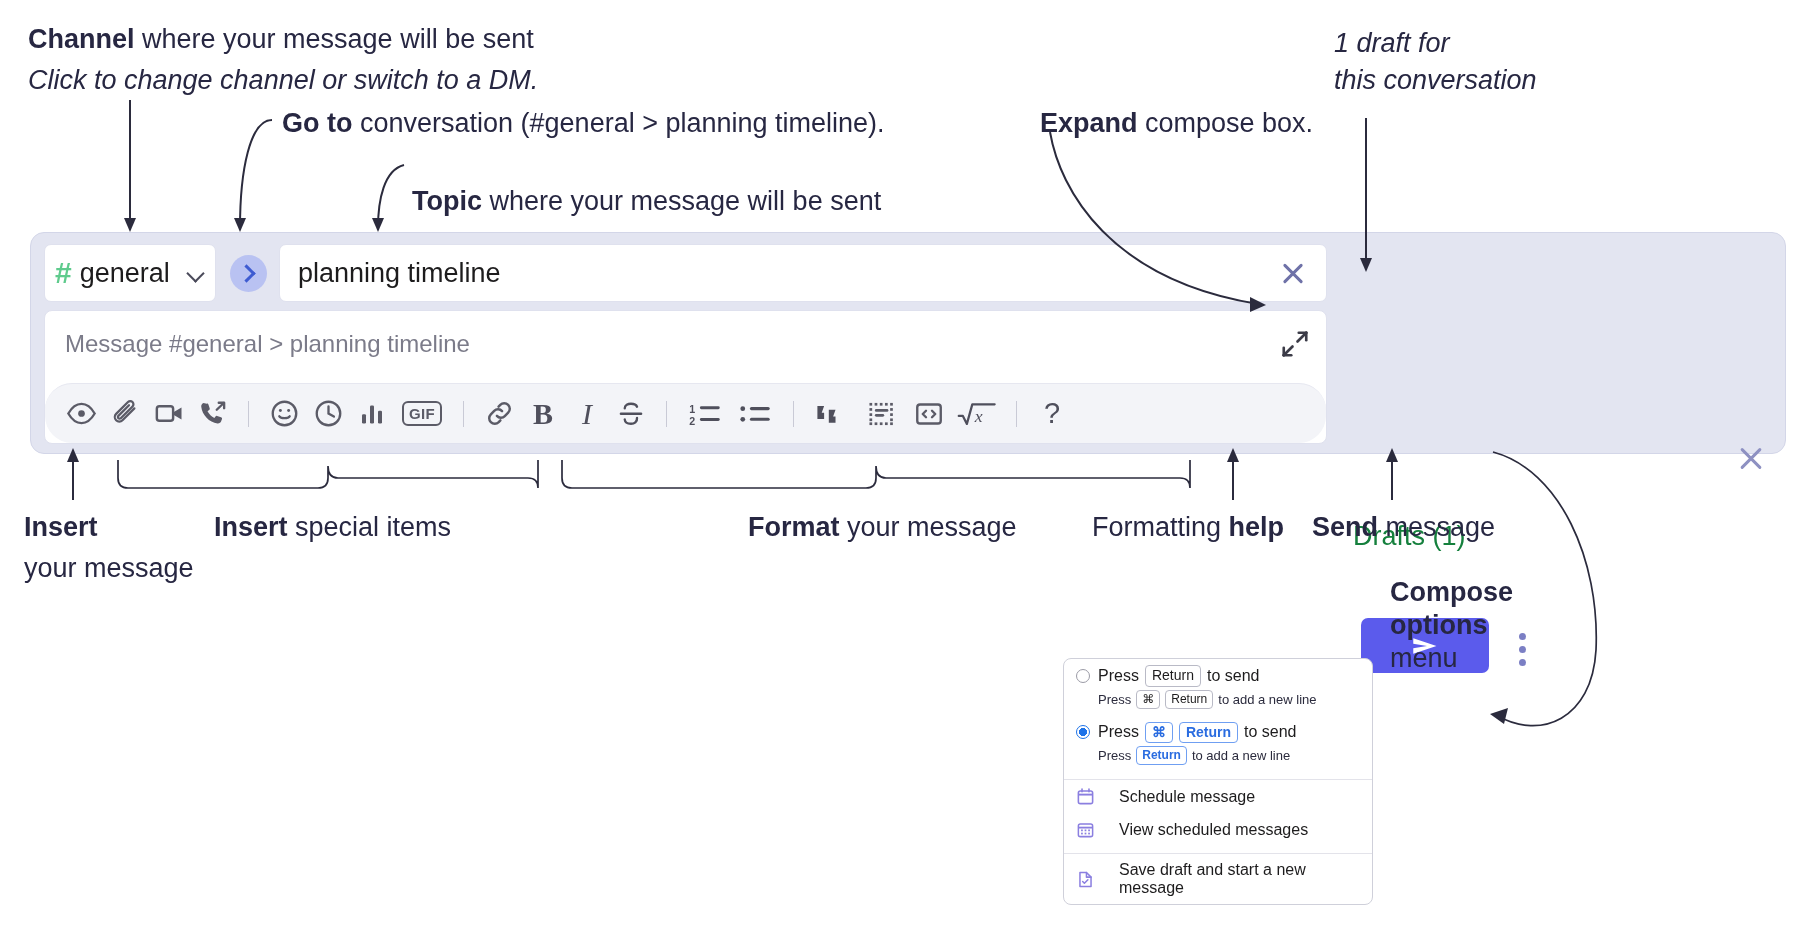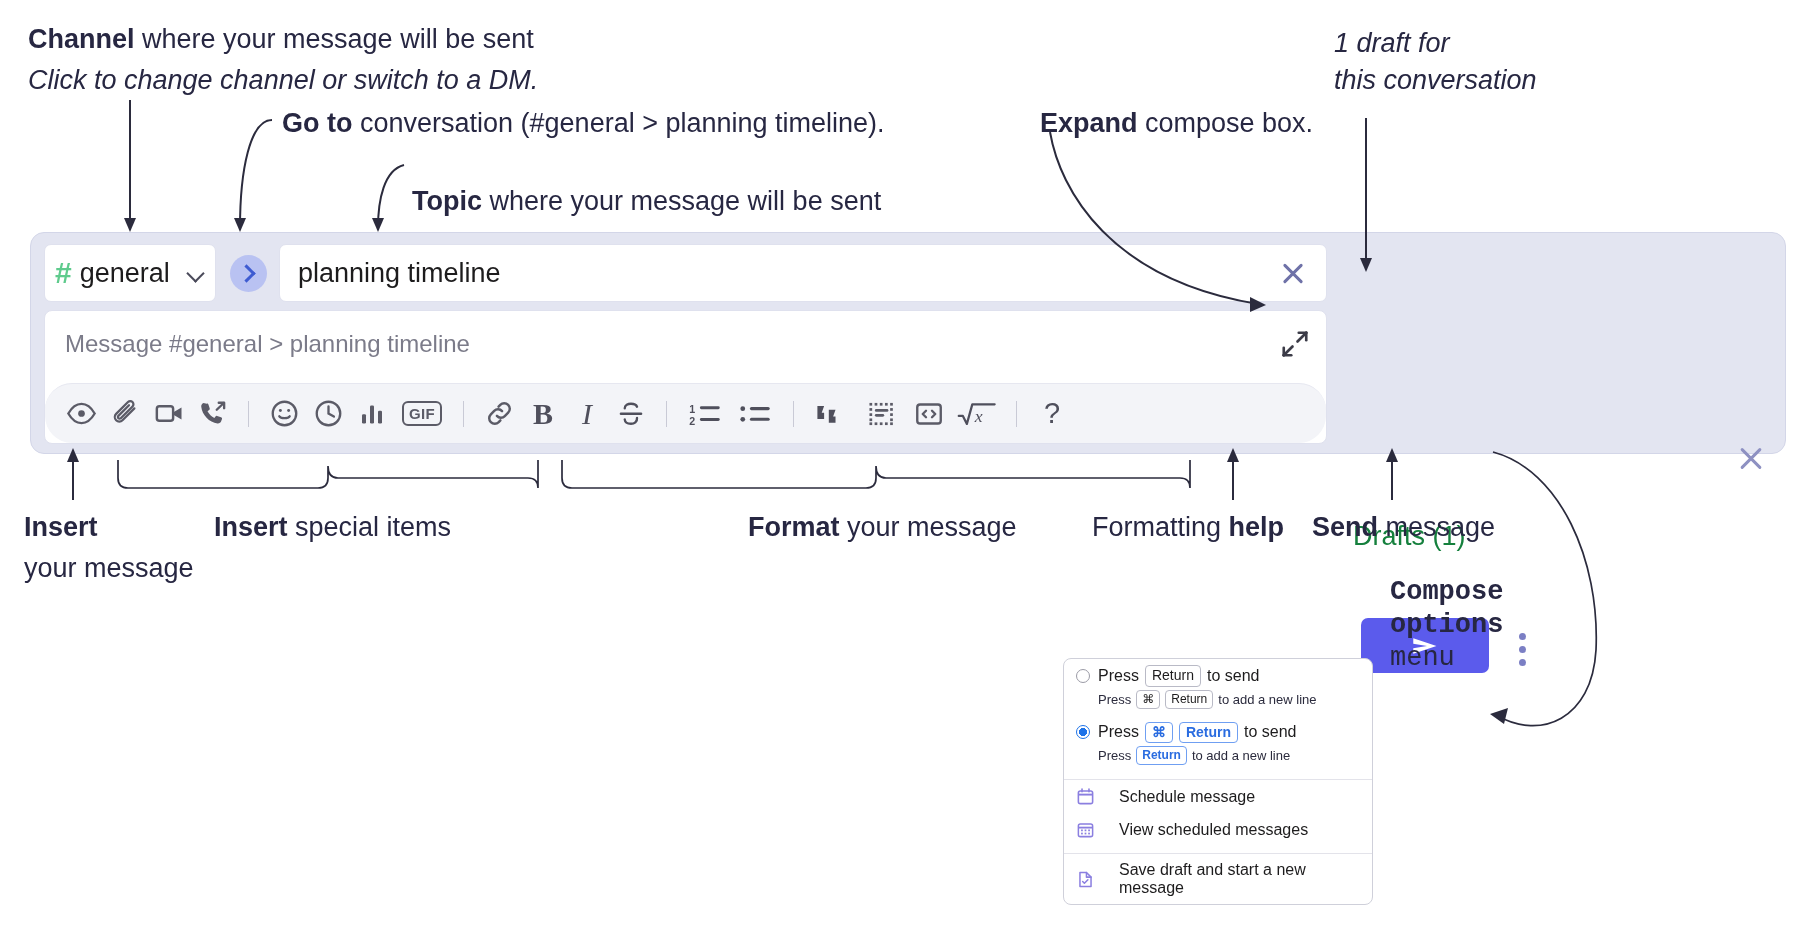--- a/index.html
+++ b/index.html
@@ -388,21 +388,21 @@
 </div>
 
 <div class="anno ann-lg" style="left:1092px;top:510px;">
   <span>Formatting </span><b>help</b>
 </div>
 
 <div class="anno ann-lg" style="left:1312px;top:510px;">
   <b>Send</b><span> message</span>
 </div>
 
-<div class="anno ann-lg" style="left:1390px;top:576px;line-height:1.22;font-family:Liberation Mono, monospace;">
+<div class="anno ann-lg" style="left:1390px;top:576px;line-height:1.22;">
   <div><b>Compose</b></div>
   <div><b>options</b></div>
   <div><span>menu</span></div>
 </div>
 
 <div id="options-menu">
 
   <div class="opt-row">
     <span class="radio"></span>
     <span class="opt-main">

